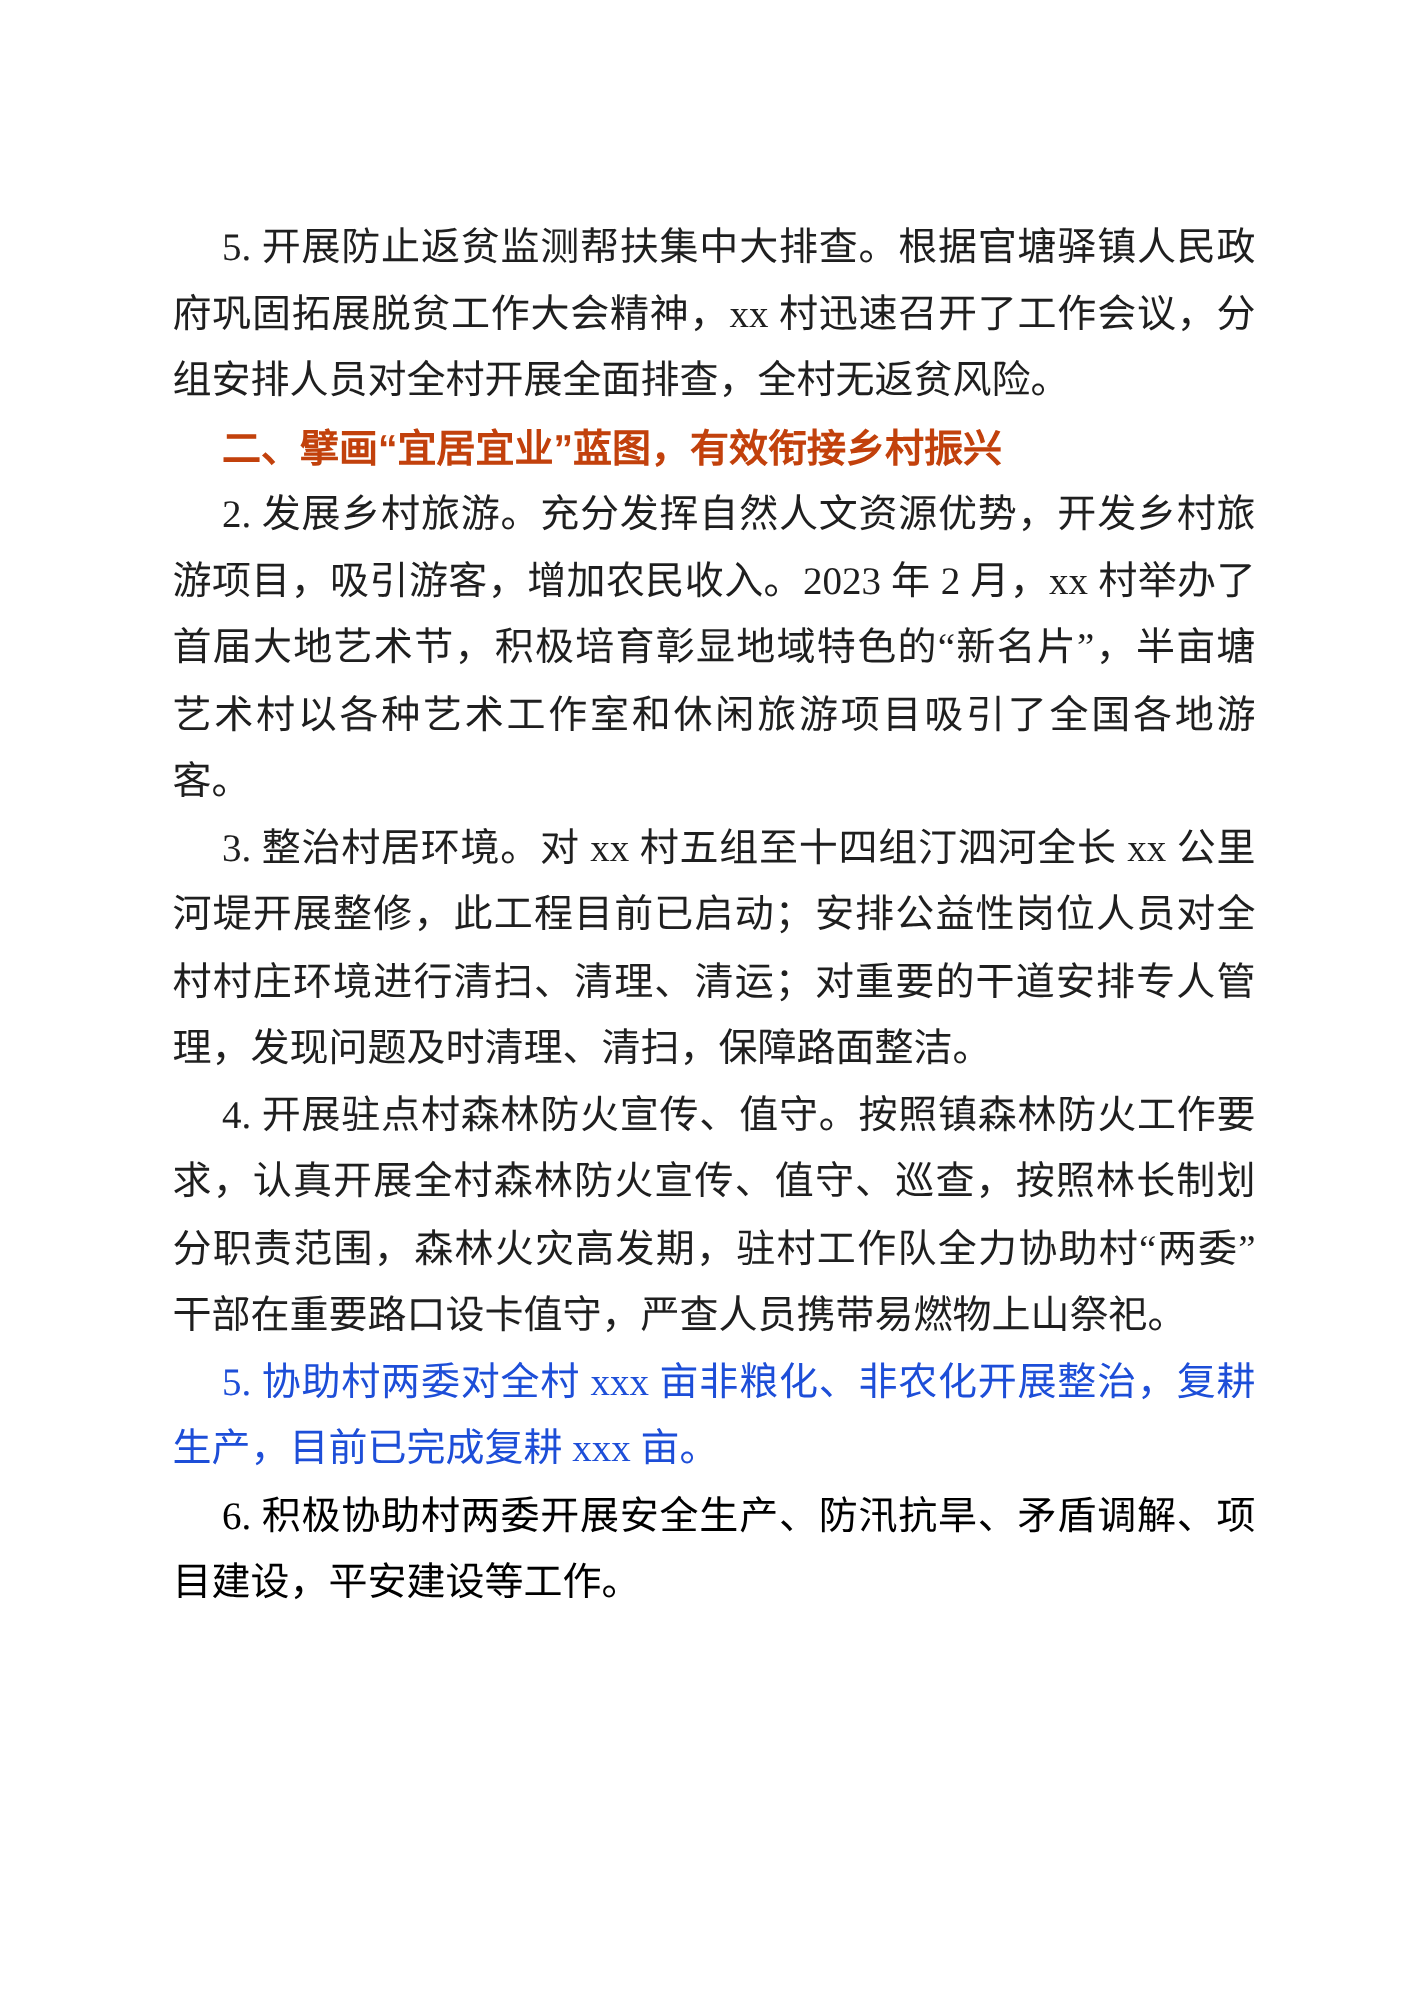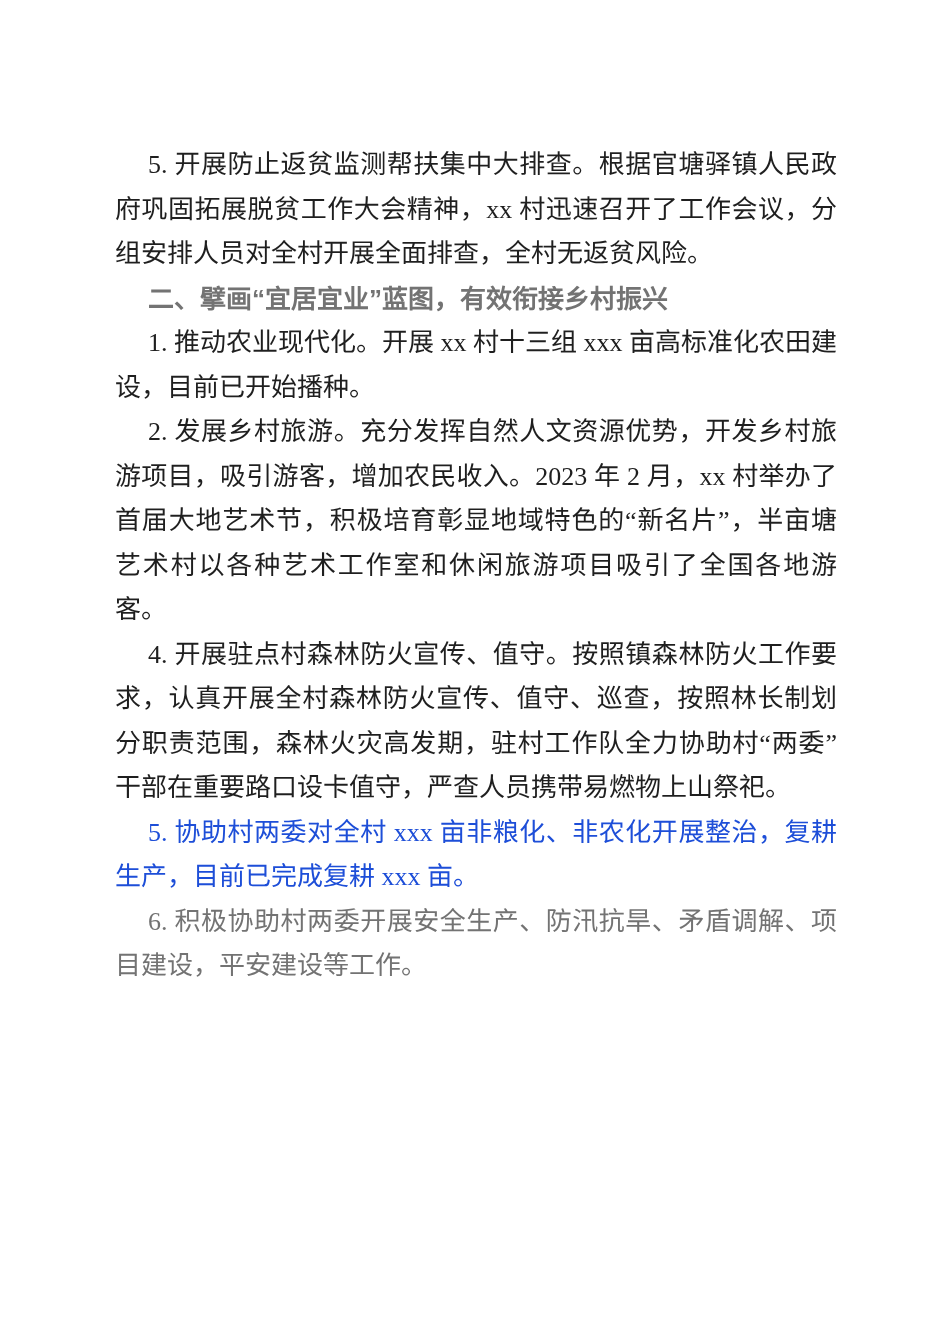--- a/index.html
+++ b/index.html
@@ -37,19 +37,19 @@
     font-family: "Liberation Sans", "DejaVu Sans", sans-serif;
     font-weight: 700;
     text-align: left;
   }
 </style>
 </head>
 <body style="background: rgb(255, 255, 255);">
 
 <main class="page" style="background: rgb(255, 255, 255);">
     <p class="para body-para" style="color: rgb(31, 31, 31);">5. 开展防止返贫监测帮扶集中大排查。根据官塘驿镇人民政府巩固拓展脱贫工作大会精神，xx 村迅速召开了工作会议，分组安排人员对全村开展全面排查，全村无返贫风险。</p>
-    <p class="para heading-para" style="color: #737373;">二、擘画“宜居宜业”蓝图，有效衔接乡村振兴</p>
-    <p class="para body-para" style="color: rgb(31, 31, 31);">1. 推动农业现代化。开展 xx 村十三组 xxx 亩高标准化农田建设，目前已开始播种。</p>
+    <p class="para heading-para" style="color: #c2410c;">二、擘画“宜居宜业”蓝图，有效衔接乡村振兴</p>
     <p class="para body-para" style="color: rgb(31, 31, 31);">2. 发展乡村旅游。充分发挥自然人文资源优势，开发乡村旅游项目，吸引游客，增加农民收入。2023 年 2 月，xx 村举办了首届大地艺术节，积极培育彰显地域特色的“新名片”，半亩塘艺术村以各种艺术工作室和休闲旅游项目吸引了全国各地游客。</p>
+    <p class="para body-para" style="color: rgb(31, 31, 31);">3. 整治村居环境。对 xx 村五组至十四组汀泗河全长 xx 公里河堤开展整修，此工程目前已启动；安排公益性岗位人员对全村村庄环境进行清扫、清理、清运；对重要的干道安排专人管理，发现问题及时清理、清扫，保障路面整洁。</p>
     <p class="para body-para" style="color: rgb(31, 31, 31);">4. 开展驻点村森林防火宣传、值守。按照镇森林防火工作要求，认真开展全村森林防火宣传、值守、巡查，按照林长制划分职责范围，森林火灾高发期，驻村工作队全力协助村“两委”干部在重要路口设卡值守，严查人员携带易燃物上山祭祀。</p>
     <p class="para body-para" style="color: #1d4ed8;">5. 协助村两委对全村 xxx 亩非粮化、非农化开展整治，复耕生产，目前已完成复耕 xxx 亩。</p>
-    <p class="para body-para" style="color: #737373;">6. 积极协助村两委开展安全生产、防汛抗旱、矛盾调解、项目建设，平安建设等工作。</p>
+    <p class="para body-para" style="color: #000000;">6. 积极协助村两委开展安全生产、防汛抗旱、矛盾调解、项目建设，平安建设等工作。</p>
   </main>
 
 </body></html>

